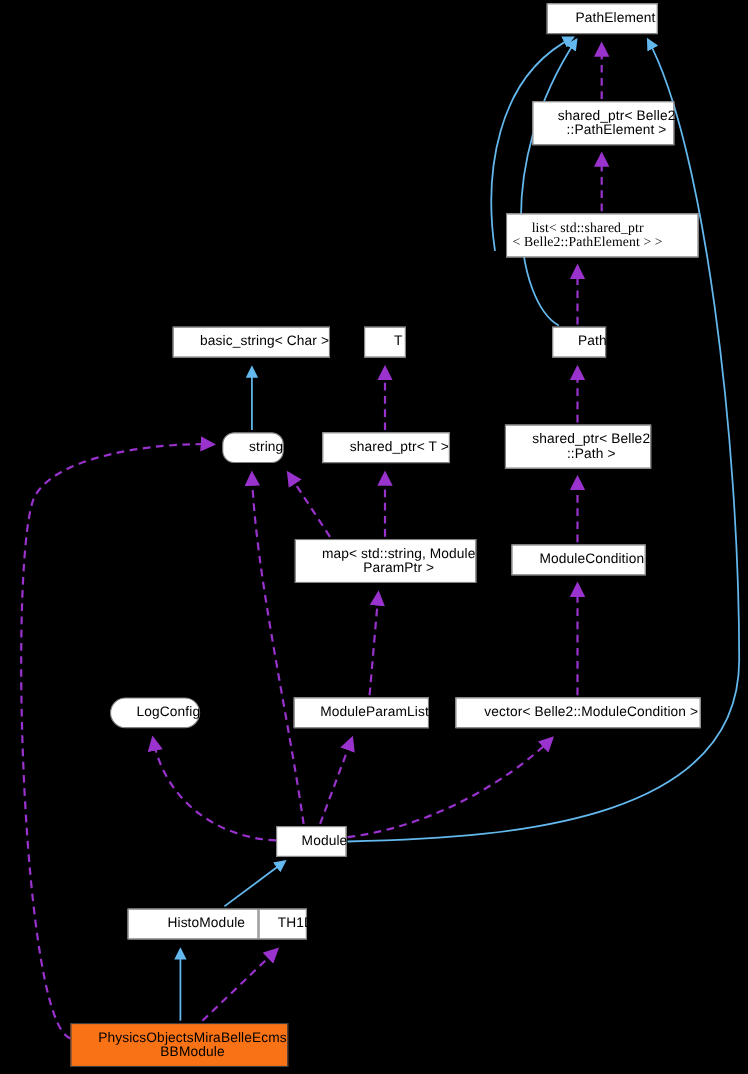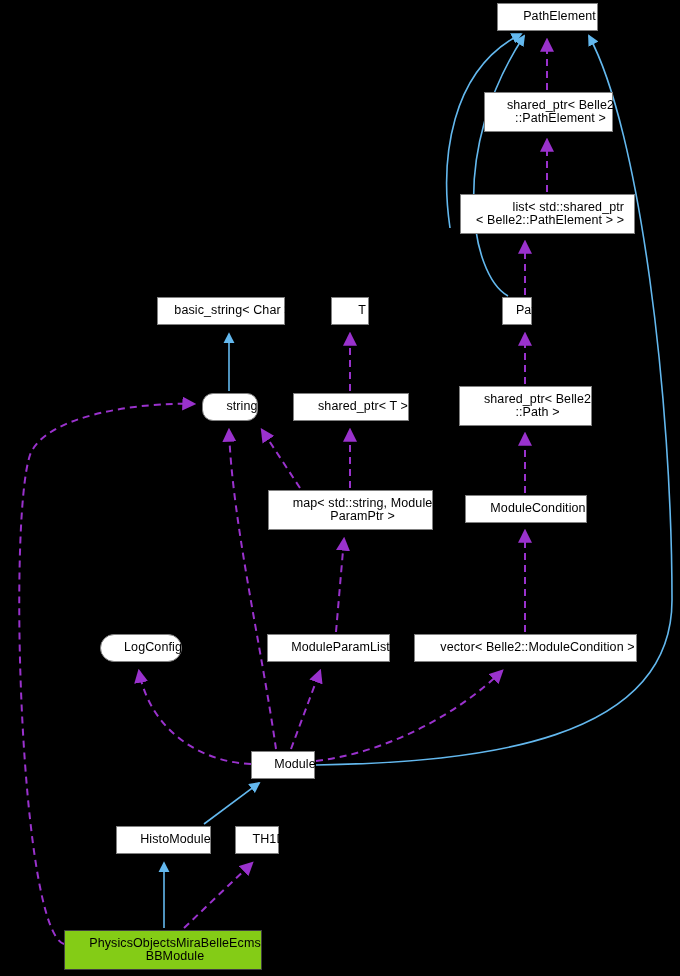--- a/index.html
+++ b/index.html
@@ -36,25 +36,26 @@
     align-items: center;
     justify-content: center;
     text-align: center;
     white-space: pre;
     letter-spacing: 0.1px;
     z-index: 5;
     padding-left: 24px;
   }
   .node.leftalign {
     justify-content: flex-start;
-    text-align: right;
-    padding-left: 15px;
+    text-align: center;
+    padding-left: 5px;
+    font-family: Liberation Serif, serif;
   }
   .node.highlight {
-    background: #84cc16;
+    background: #f97316;
     border: 1px solid #404040;
   }
 </style>
 </head>
 <body>
 
 <div id="canvas">
   <svg id="edge-layer" width="680" height="976" viewBox="0 0 680 976" xmlns="http://www.w3.org/2000/svg">
     <defs>
       <marker id="arrow-inherit" viewBox="0 0 12 12" refX="10" refY="6" markerWidth="7" markerHeight="7" orient="auto-start-reverse">
@@ -88,32 +89,32 @@
         <path d="M 184 928 L 252 863" fill="none" stroke="#9a32cd" stroke-width="2" stroke-dasharray="7,5" marker-end="url(#arrow-usage)"></path>
         <path d="M 64 944 C 20 930 8 520 30 455 C 45 415 140 402 194 404" fill="none" stroke="#9a32cd" stroke-width="2" stroke-dasharray="7,5" marker-end="url(#arrow-usage)"></path>
       </g>
   </svg>
   <div id="nodes">
       <div class="node" style="left: 497px; top: 3px; width: 101px; height: 28px;">PathElement</div>
       <div class="node" style="left: 484px; top: 92px; width: 129px; height: 40px;">shared_ptr&lt; Belle2
 ::PathElement &gt;</div>
       <div class="node leftalign" style="left: 460px; top: 194px; width: 175px; height: 40px;">list&lt; std::shared_ptr
 &lt; Belle2::PathElement &gt; &gt;</div>
-      <div class="node" style="left: 502px; top: 297px; width: 30px; height: 28px;">Path</div>
+      <div class="node" style="left: 502px; top: 297px; width: 49px; height: 28px;">Path</div>
       <div class="node" style="left: 459px; top: 386px; width: 133px; height: 40px;">shared_ptr&lt; Belle2
 ::Path &gt;</div>
       <div class="node" style="left: 465px; top: 495px; width: 122px; height: 28px;">ModuleCondition</div>
-      <div class="node" style="left: 157px; top: 297px; width: 128px; height: 28px;">basic_string&lt; Char &gt;</div>
+      <div class="node" style="left: 157px; top: 297px; width: 143px; height: 28px;">basic_string&lt; Char &gt;</div>
       <div class="node" style="left: 331px; top: 297px; width: 38px; height: 28px;">T</div>
       <div class="node" style="left: 202px; top: 393px; width: 56px; height: 28px; border-radius: 11px;">string</div>
       <div class="node" style="left: 293px; top: 393px; width: 116px; height: 28px; text-align: center;">shared_ptr&lt; T &gt;</div>
       <div class="node" style="left: 268px; top: 490px; width: 165px; height: 40px;">map&lt; std::string, Module
 ParamPtr &gt;</div>
       <div class="node" style="left: 100px; top: 634px; width: 82px; height: 28px; border-radius: 14px;">LogConfig</div>
       <div class="node" style="left: 267px; top: 634px; width: 123px; height: 28px;">ModuleParamList</div>
       <div class="node" style="left: 414px; top: 634px; width: 223px; height: 28px;">vector&lt; Belle2::ModuleCondition &gt;</div>
       <div class="node" style="left: 251px; top: 751px; width: 64px; height: 28px;">Module</div>
-      <div class="node" style="left: 116px; top: 826px; width: 95px; height: 28px;">HistoModule</div>
+      <div class="node" style="left: 116px; top: 826px; width: 119px; height: 28px;">HistoModule</div>
       <div class="node" style="left: 235px; top: 826px; width: 44px; height: 28px;">TH1D</div>
       <div class="node highlight" style="left: 64px; top: 930px; width: 198px; height: 40px;">PhysicsObjectsMiraBelleEcms
 BBModule</div>
     </div>
 </div>
 
 </body></html>

